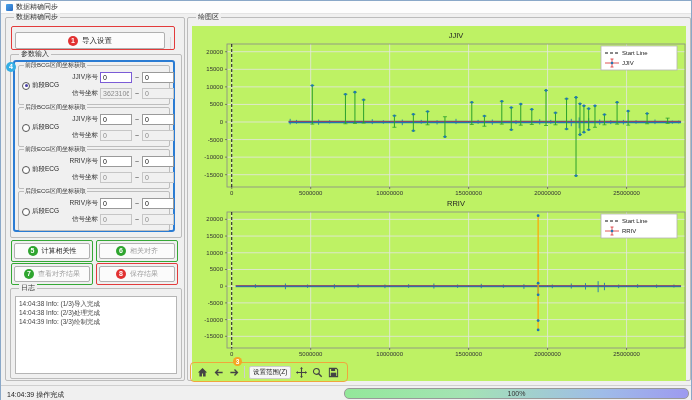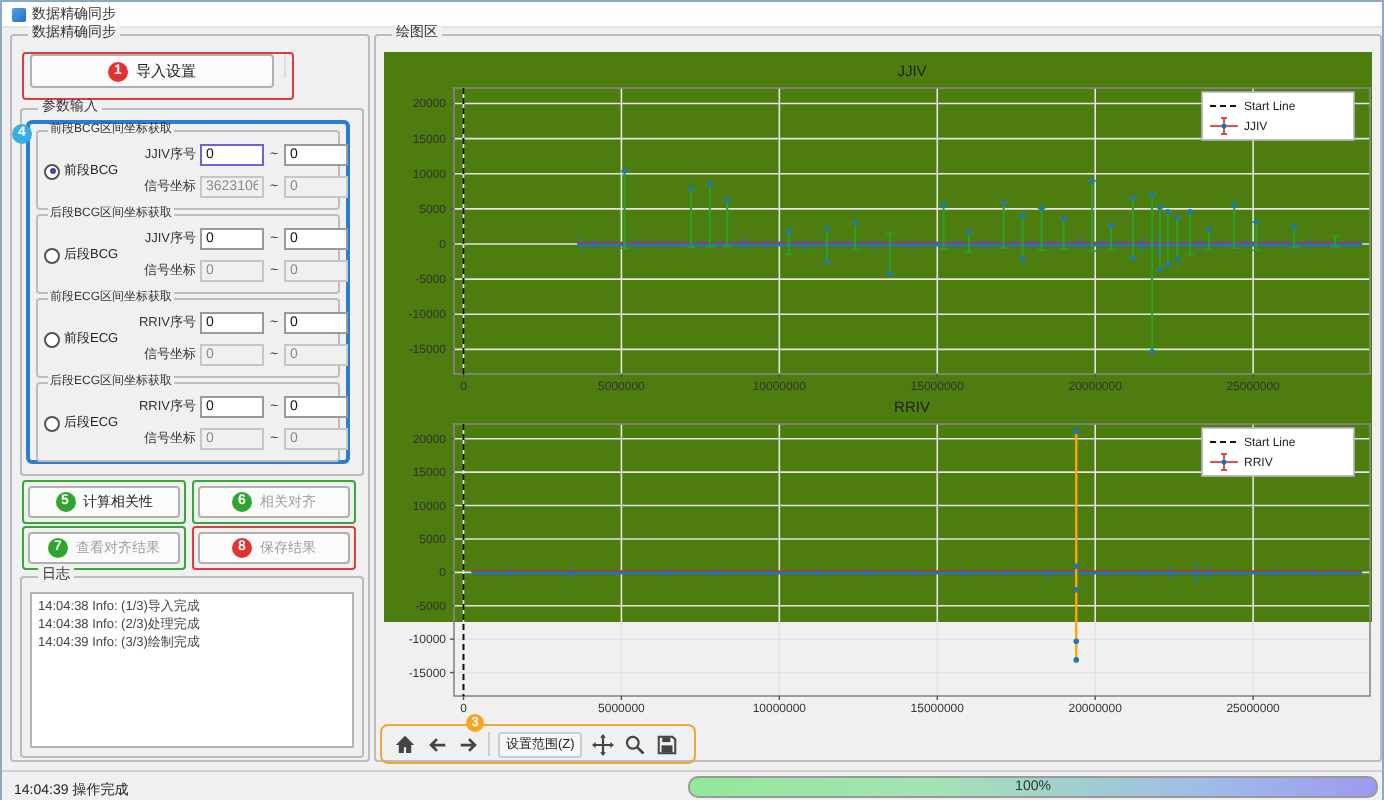--- a/index.html
+++ b/index.html
@@ -23,22 +23,22 @@
   .btn{appearance:none;font-family:inherit;background:#fbfbfb;border:1px solid #b0b0b0;
     border-radius:2px;font-size:7.5px;color:#222;display:flex;align-items:center;
     justify-content:center;gap:4px;padding:0;cursor:pointer;}
   .btn.disabled{color:#9f9f9f;}
   .badge{display:inline-block;width:10px;height:10px;border-radius:50%;color:#fff;
     font-size:7px;line-height:10px;text-align:center;font-weight:bold;flex:none;}
   .b-red{background:#e23232;}
   .b-green{background:#2fa52f;}
   .b-blue{background:#35aee3;}
   .b-orange{background:#f5a623;}
-  .red-box{position:absolute;left:5px;top:8px;width:136px;height:24px;border:1px solid #e23b3b;
-    border-radius:2px;display:flex;align-items:flex-start;gap:5px;padding:0 3px;box-sizing:border-box;}
+  .red-box{position:absolute;left:5px;top:8px;width:164px;height:24px;border:1px solid #e23b3b;
+    border-radius:2px;display:flex;align-items:flex-end;gap:5px;padding:0 3px;box-sizing:border-box;}
   .imp-btn{flex:1;height:17px;}
   .vdiv{width:1px;height:12px;background:#dcdcdc;flex:none;}
   
   .blue-box{position:absolute;left:2px;top:5px;width:162px;height:172px;border:2px solid #2b7cd3;
     border-radius:3px;box-sizing:border-box;padding:1px 1px;}
   .badge4{position:absolute;left:-5px;top:7px;z-index:5;}
   .subgroup{position:relative;height:38px;margin:2px 2px 2px 2px;border:1px solid #bdbdbd;border-radius:2px;}
   .subtitle{position:absolute;top:-4px;left:5px;font-size:6px;line-height:7px;background:#f0f0f0;
     padding:0 1px;color:#333;white-space:nowrap;z-index:1;}
   .radio-wrap{position:absolute;left:3px;top:15px;display:flex;align-items:center;gap:2px;
@@ -57,21 +57,21 @@
   .tilde{font-size:7px;width:6px;text-align:center;color:#333;flex:none;}
   
   .abox{position:absolute;width:82px;height:22px;border-radius:2px;padding:2px;box-sizing:border-box;display:flex;}
   .bord-green{border:1px solid #35a835;}
   .bord-red{border:1px solid #e23b3b;}
   .act-btn{flex:1;font-size:7px;}
   
   .log-area{position:absolute;left:4px;top:7px;right:4px;bottom:4px;background:#fff;
     border:1px solid #b5b5b5;font-size:6.5px;color:#444;line-height:9px;padding:2px 3px;overflow:hidden;}
   
-  .canvas{position:absolute;left:4px;top:8px;width:494px;height:285px;background:#4d7c0f;}
+  .canvas{position:absolute;left:4px;top:8px;width:494px;height:355px;background:#bef264;}
   svg{display:block;font-family:"Liberation Sans",sans-serif;}
   .mpl-toolbar{position:absolute;left:2px;top:344px;width:158px;height:20px;border:1px solid #f0a63c;
     border-radius:4px;display:flex;align-items:center;gap:4px;padding:0 5px;box-sizing:border-box;}
   .tb-btn{width:12px;height:12px;display:flex;align-items:center;justify-content:center;cursor:pointer;flex:none;}
   .tb-sep{width:1px;height:12px;background:#cfcfcf;flex:none;}
   .range-btn{font-size:6.5px;color:#222;border:1px solid #cccccc;background:#f7f7f7;
     padding:1px 3px;border-radius:2px;cursor:pointer;white-space:nowrap;}
   .tb-badge{position:absolute;left:42px;top:-6px;width:9px;height:9px;line-height:9px;font-size:6.5px;z-index:5;}
   
   .statusbar{position:absolute;left:0;top:384px;width:100%;height:16px;border-top:1px solid #cfcfcf;

